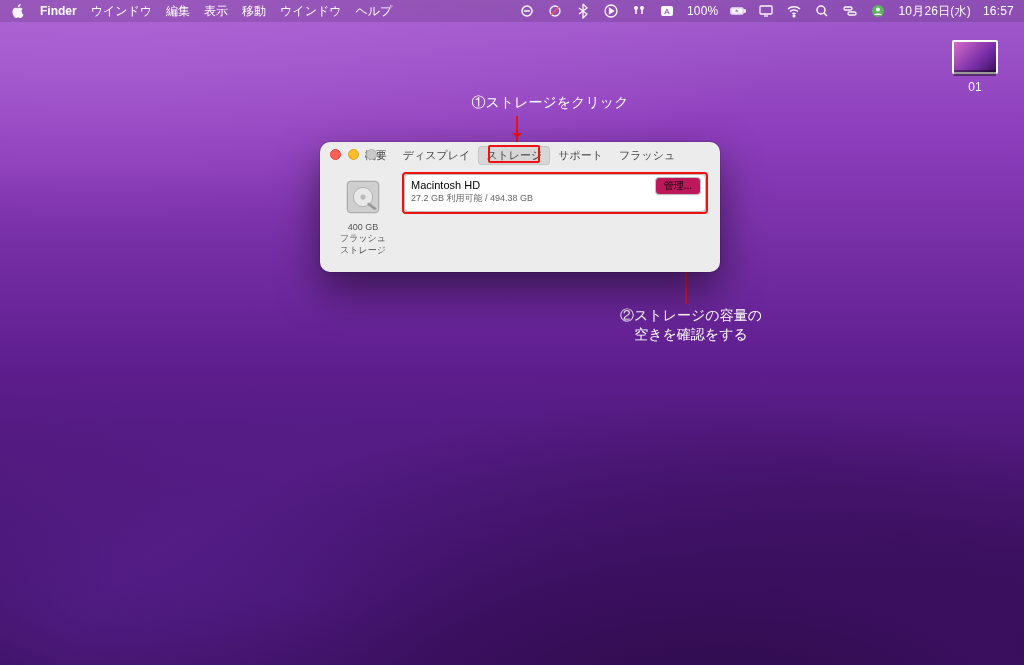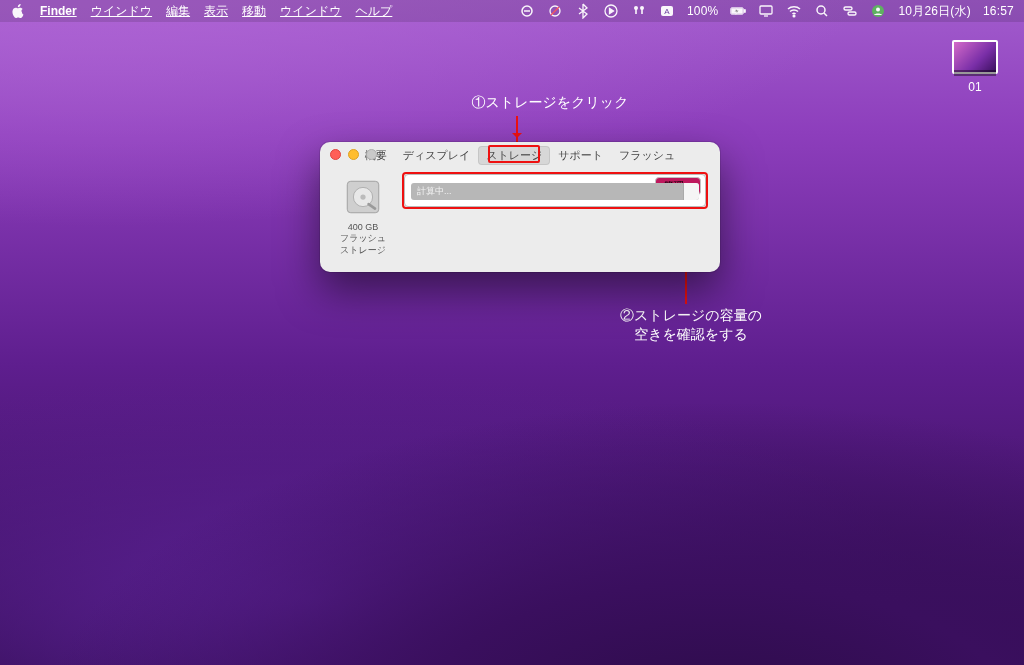--- a/index.html
+++ b/index.html
@@ -20,21 +20,21 @@
   position: absolute; top: 0; left: 0; right: 0; height: 22px;
   display: flex; align-items: center; justify-content: space-between;
   padding: 0 10px;
   color: #fff; font-size: 12px;
   background: rgba(0,0,0,0.12);
 }
 .menubar .left, .menubar .right { display: flex; align-items: center; gap: 14px; }
 .menubar .right { gap: 12px; }
 .menubar .app { font-weight: 600; }
 .menubar .apple svg { display:block; }
-.menubar .mi { cursor: default; text-decoration: underline; }
+.menubar .mi { cursor: default; }
 .menubar .ic { width: 16px; height: 16px; display: inline-flex; align-items: center; justify-content: center; opacity: .95; }
 .menubar .txt { letter-spacing: .2px; }
 
 
 .desk-file { position: absolute; top: 40px; right: 24px; width: 50px; text-align: center; color: #fff; font-size: 12px; }
 .desk-file .thumb {
   width: 46px; height: 34px; margin: 0 auto 6px; border: 2px solid #fff; border-radius: 2px;
   background: linear-gradient(135deg, #d46bc9 0%, #7a2fa8 60%, #3a0f5e 100%);
 }
 .desk-file .thumb::after { content: ""; display:block; height: 6px; background: rgba(0,0,0,0.4); margin-top: 28px; }
@@ -264,20 +264,18 @@
       </div>
       <div>400 GB</div>
       <div>フラッシュ</div>
       <div>ストレージ</div>
     </div>
 
     <div class="storage-col">
       <div class="storage-card">
         <div class="red-outline"></div>
         <button class="manage-btn">管理...</button>
-        <div class="bar">
-          <span class="bar-txt">計算中...</span>
-          <span class="free"></span>
-        </div>
+        <div class="hd-name">Macintosh HD</div>
+        <div class="hd-sub">27.2 GB 利用可能 / 494.38 GB</div>
       </div>
     </div>
   </div>
 </div>
 
 </body></html>

